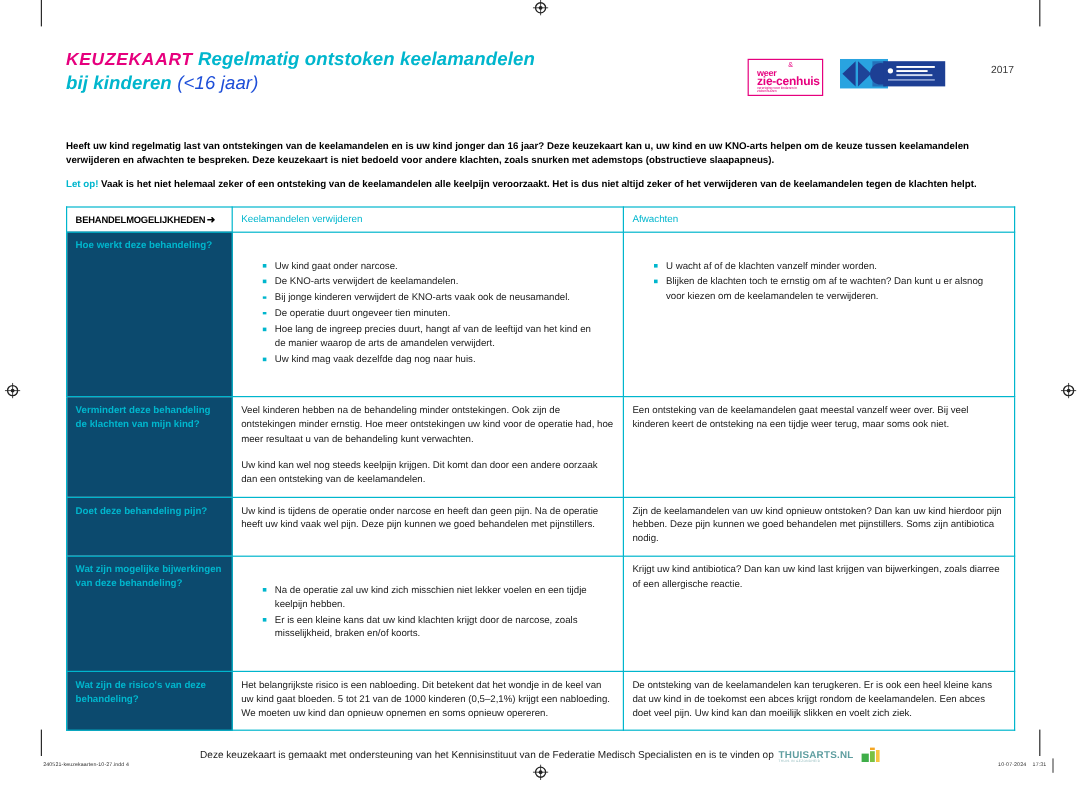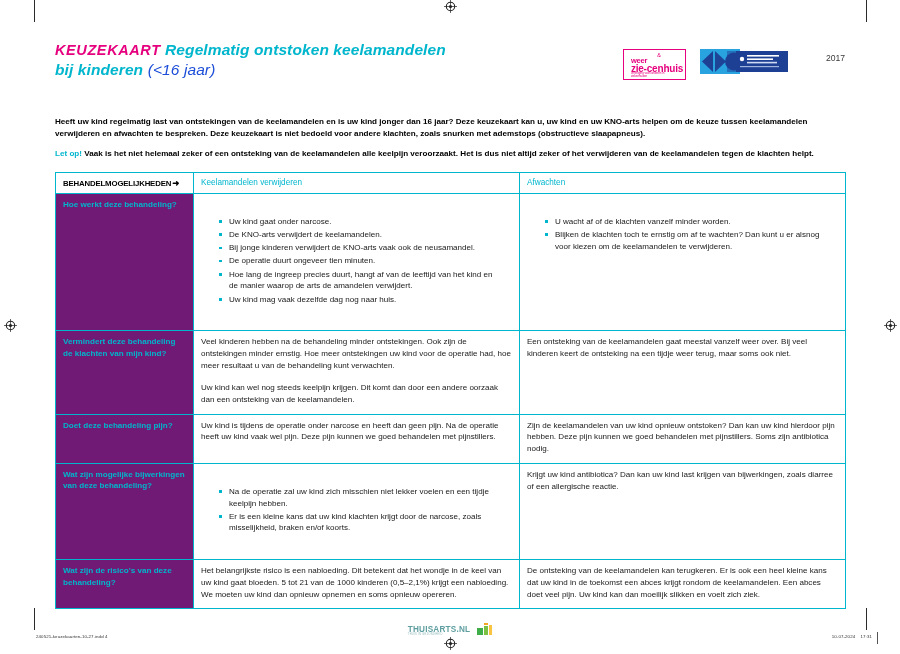--- a/index.html
+++ b/index.html
@@ -190,21 +190,21 @@
   .th-cyan {
     color: #00b6cd;
     font-weight: normal;
   }
 
   .row-label {
     color: #00b6cd;
     font-weight: bold;
     font-size: 8.1px;
     line-height: 11.4px;
-    background: #701a75;
+    background: #0c4a6e;
   }
   .cell-body {
     font-size: 8.05px;
     line-height: 11.7px;
     color: #1a1a1a;
   }
   .cell-body p { margin: 0; }
   .cell-body .para-gap { height: 11px; }
 
   ul.bullets {
@@ -465,20 +465,21 @@
           <p>Het belangrijkste risico is een nabloeding. Dit betekent dat het wondje in de keel van uw kind gaat bloeden. 5 tot 21 van de 1000 kinderen (0,5–2,1%) krijgt een nabloeding. We moeten uw kind dan opnieuw opnemen en soms opnieuw opereren.</p>
         </td>
         <td class="cell-body">
           <p>De ontsteking van de keelamandelen kan terugkeren. Er is ook een heel kleine kans dat uw kind in de toekomst een abces krijgt rondom de keelamandelen. Een abces doet veel pijn. Uw kind kan dan moeilijk slikken en voelt zich ziek.</p>
         </td>
       </tr>
     </tbody>
   </table>
 
   <div class="footer-note">
+    <span>Deze keuzekaart is gemaakt met ondersteuning van het Kennisinstituut van de Federatie Medisch Specialisten en is te vinden op</span>
     <span class="thuisarts-word">
       <span>THUISARTS.NL</span>
       <span class="ta-sub">THUIS IN GEZONDHEID</span>
     </span>
     <span class="thuisarts-logo">
       <span class="tl-sq" style="left:0px; top:5px; width:6px; height:7px; background:#3fae49;"></span>
       <span class="tl-sq" style="left:6.8px; top:2.5px; width:4.3px; height:9.5px; background:#7ac143;"></span>
       <span class="tl-sq" style="left:6.8px; top:0px; width:4.3px; height:2px; background:#f5a623;"></span>
       <span class="tl-sq" style="left:11.6px; top:1.5px; width:3.4px; height:10.5px; background:#f9c440;"></span>
     </span>

